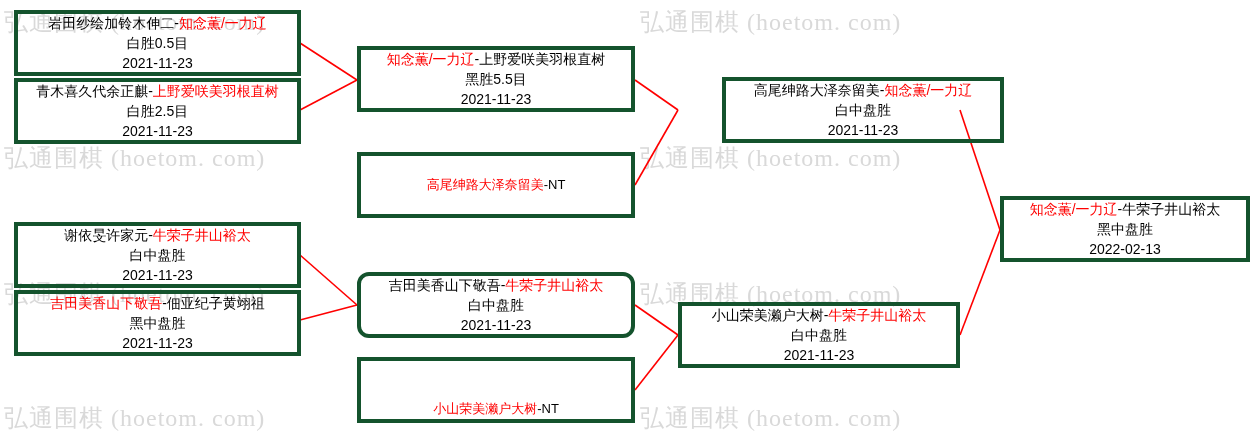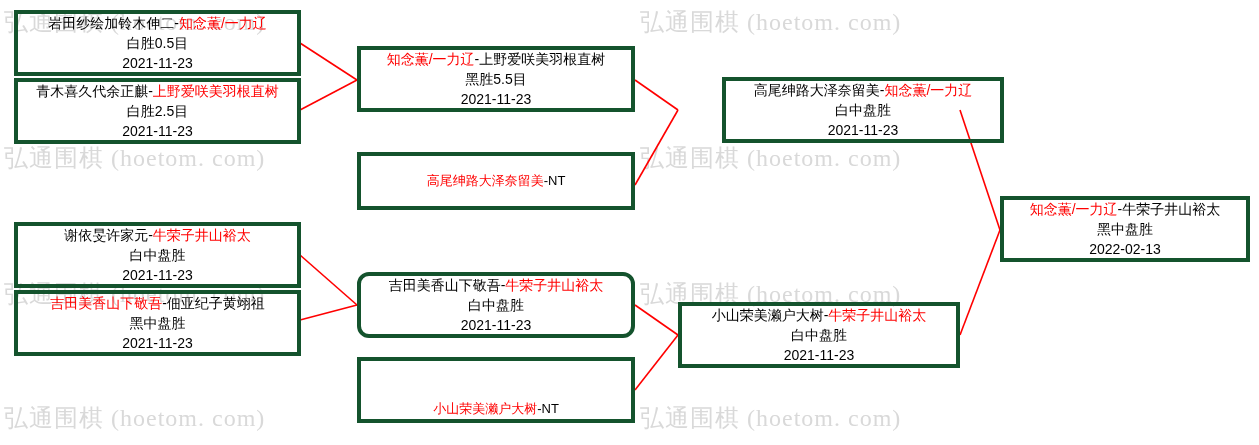--- a/index.html
+++ b/index.html
@@ -124,21 +124,21 @@
     <div class="line">黑中盘胜</div>
     <div class="line">2021-11-23</div>
   </div>
 
   <div class="node" style="left:357px; top:46px; width:278px; height:66px;">
     <div class="line players"><span class="red">知念薫/一力辽</span><span class="blk">-</span><span class="blk">上野爱咲美羽根直树</span></div>
     <div class="line">黑胜5.5目</div>
     <div class="line">2021-11-23</div>
   </div>
 
-  <div class="node" style="left:357px; top:152px; width:278px; height:58px;">
+  <div class="node" style="left:357px; top:152px; width:278px; height:66px;">
     <div class="line players nt"><span class="red">高尾绅路大泽奈留美</span><span class="blk">-</span><span class="blk">NT</span></div>
   </div>
 
   <div class="node" style="left:357px; top:272px; width:278px; height:66px;border-radius:12px;">
     <div class="line players"><span class="blk">吉田美香山下敬吾</span><span class="blk">-</span><span class="red">牛荣子井山裕太</span></div>
     <div class="line">白中盘胜</div>
     <div class="line">2021-11-23</div>
   </div>
 
   <div class="node" style="left:357px; top:357px; width:278px; height:66px;justify-content:flex-end;">

